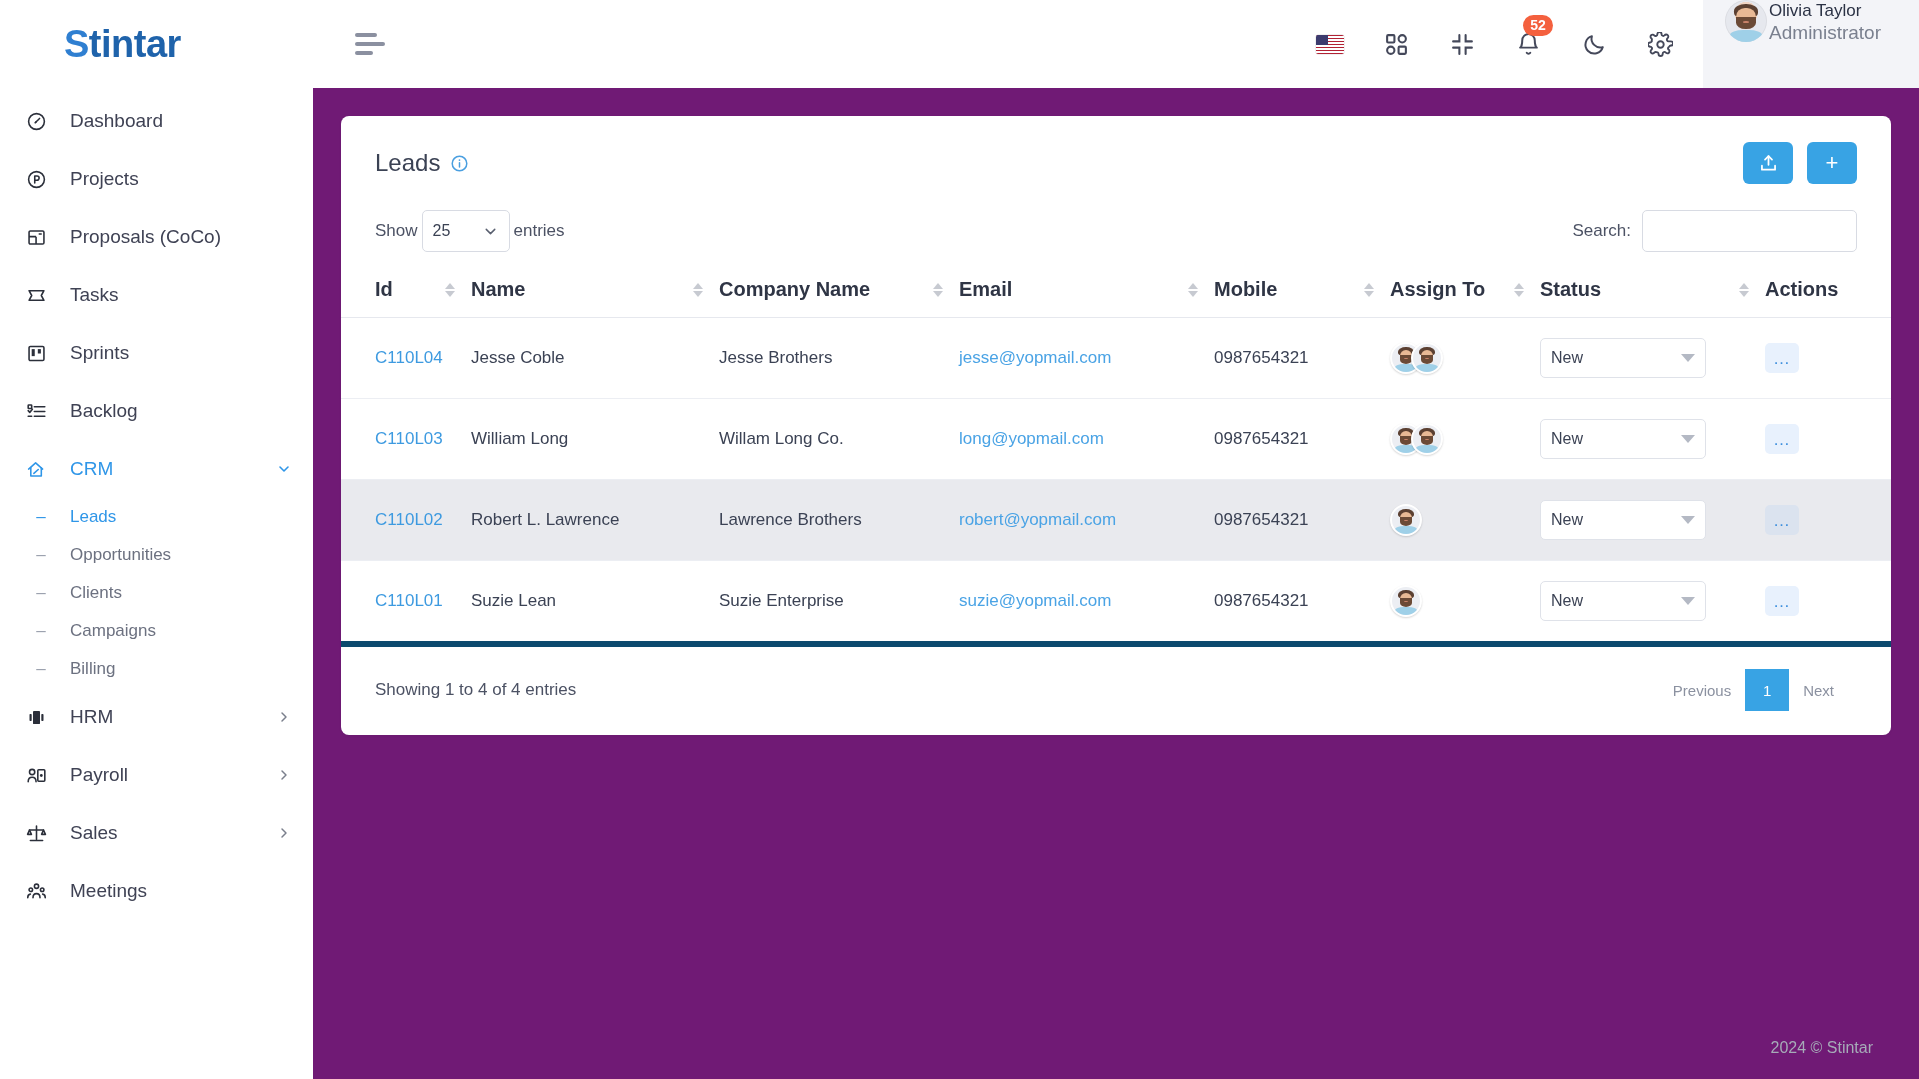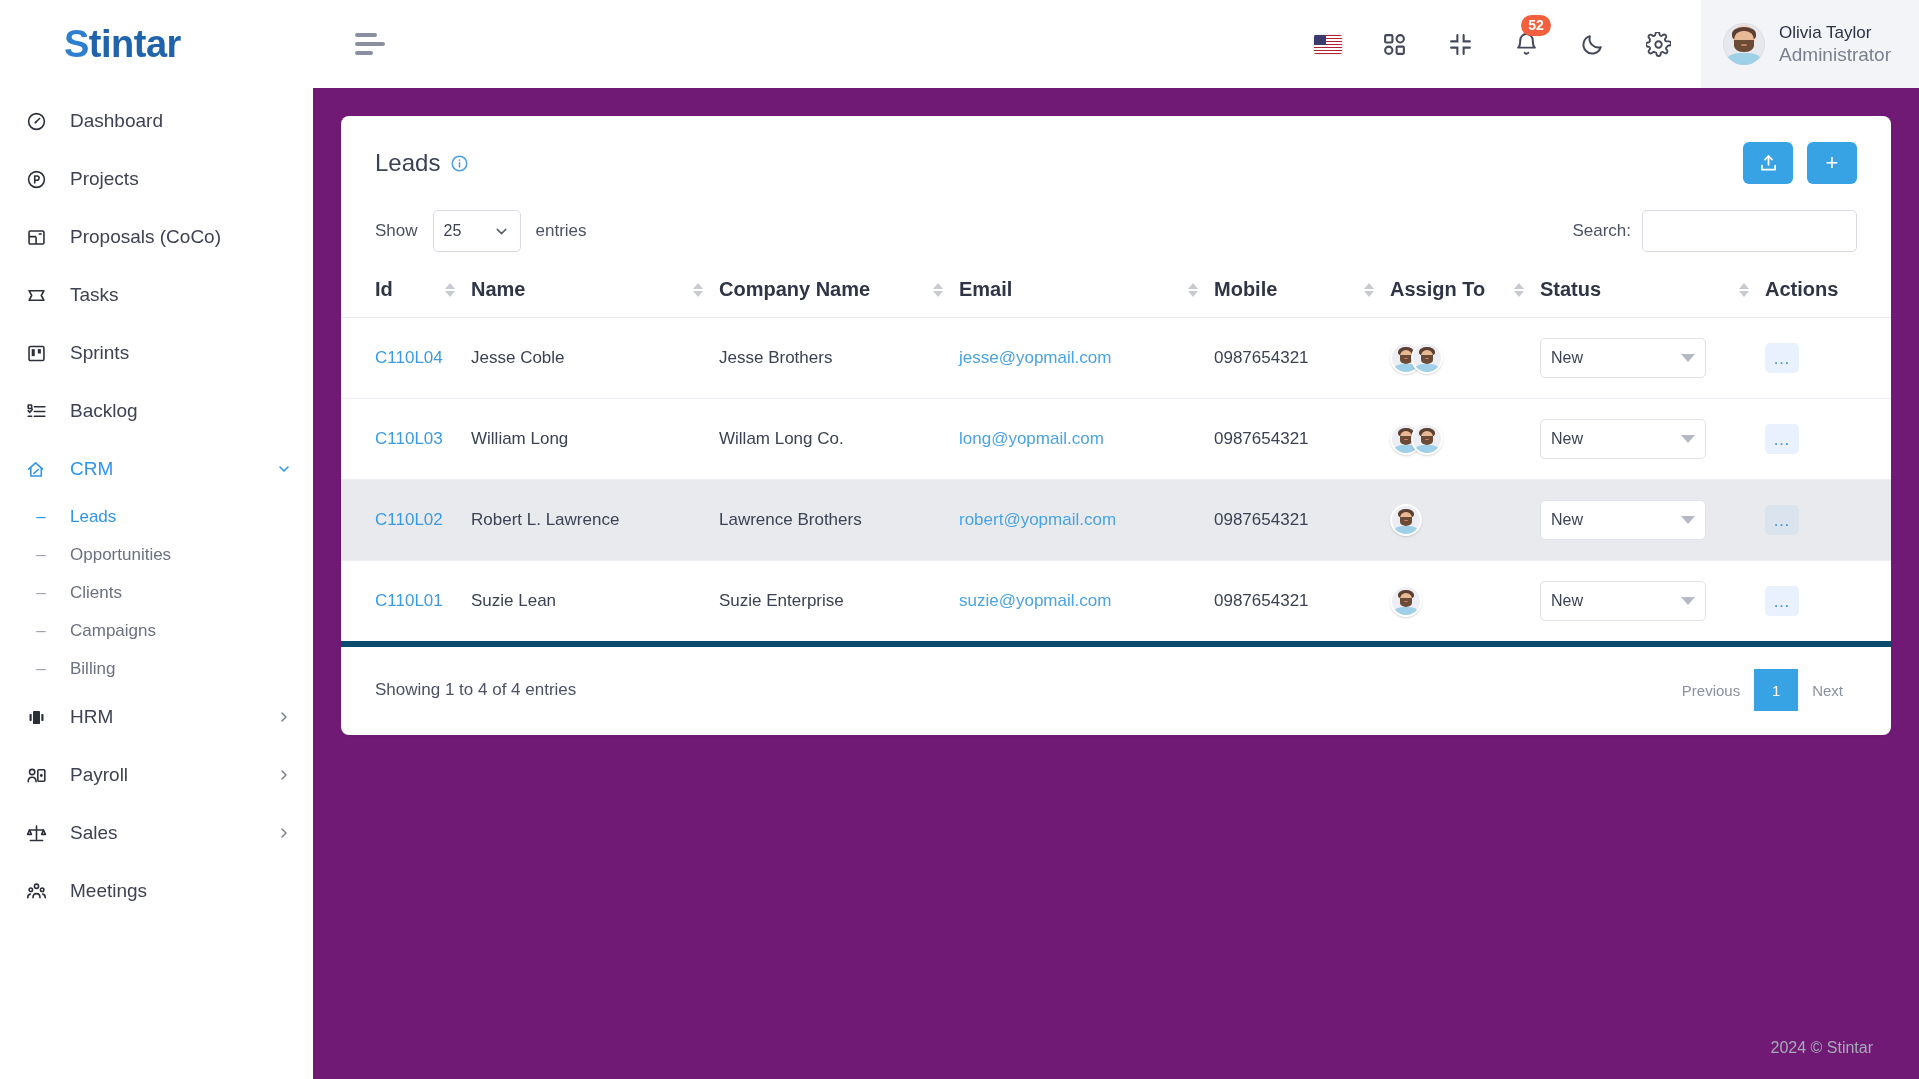--- a/index.html
+++ b/index.html
@@ -143,25 +143,25 @@
     color: #fff;
     font-size: 14px; font-weight: 600;
     border-radius: 11px;
     padding: 1px 7px;
     min-width: 30px;
     text-align: center;
     line-height: 19px;
   }
   #profile {
     height: 88px;
-    display: flex; align-items: center;
-    padding: 0 28px 0 22px;
+    display: flex; 
+    padding: 0 38px 0 22px;
     background: #f3f4f8;
     cursor: pointer;
-    gap: 14px;
+    gap: 2px;
   }
   .avatar-lg {
     width: 42px; height: 42px; border-radius: 50%;
     background: radial-gradient(circle at 50% 32%, #f0d4c3 0 32%, #e6e8ee 33% 100%);
     overflow: hidden; position: relative;
     box-shadow: inset 0 0 0 1px rgba(0,0,0,0.05);
   }
   .face { position: absolute; inset: 0; }
   .face .hair { position:absolute; left:22%; top:10%; width:56%; height:34%; background:#5b4032; border-radius:50% 50% 35% 35%; }
   .face .skin { position:absolute; left:27%; top:20%; width:46%; height:46%; background:#e8b995; border-radius:46%; }
@@ -201,21 +201,21 @@
     color: #fff;
     display: flex; align-items: center; justify-content: center;
     cursor: pointer;
     font-size: 22px;
   }
 
   #table-controls {
     display: flex; align-items: center;
     padding: 16px 34px 10px 34px;
   }
-  .show-wrap { display: flex; align-items: center; gap: 15px; font-size: 17px; color: #4c5264; }
+  .show-wrap { display: flex; align-items: center; gap: 4px; font-size: 17px; color: #4c5264; }
   .select-box {
     position: relative;
     border: 1px solid #d8dbe3;
     border-radius: 5px;
     height: 42px; width: 88px;
     display: flex; align-items: center;
     padding: 0 10px;
     background: #fff;
     cursor: pointer;
     font-size: 16px;
@@ -308,21 +308,21 @@
     color: #3d8fdd;
     font-size: 17px; line-height: 1;
     display: flex; align-items: center; justify-content: center;
     cursor: pointer;
     letter-spacing: 1px;
   }
   tr.hovered .act-btn { background: #dbe3ef; }
 
   #table-footer {
     display: flex; align-items: center;
-    padding: 22px 34px 10px 34px;
+    padding: 22px 43px 10px 34px;
     font-size: 17px; color: #4c5264;
   }
   #pagination { margin-left: auto; display: flex; align-items: center; }
   .pg {
     padding: 0 14px;
     height: 42px; min-width: 44px;
     display: flex; align-items: center; justify-content: center;
     color: #8b91a0; cursor: pointer; font-size: 15px;
   }
   .pg.current { background: #38a3e4; color: #fff; }

